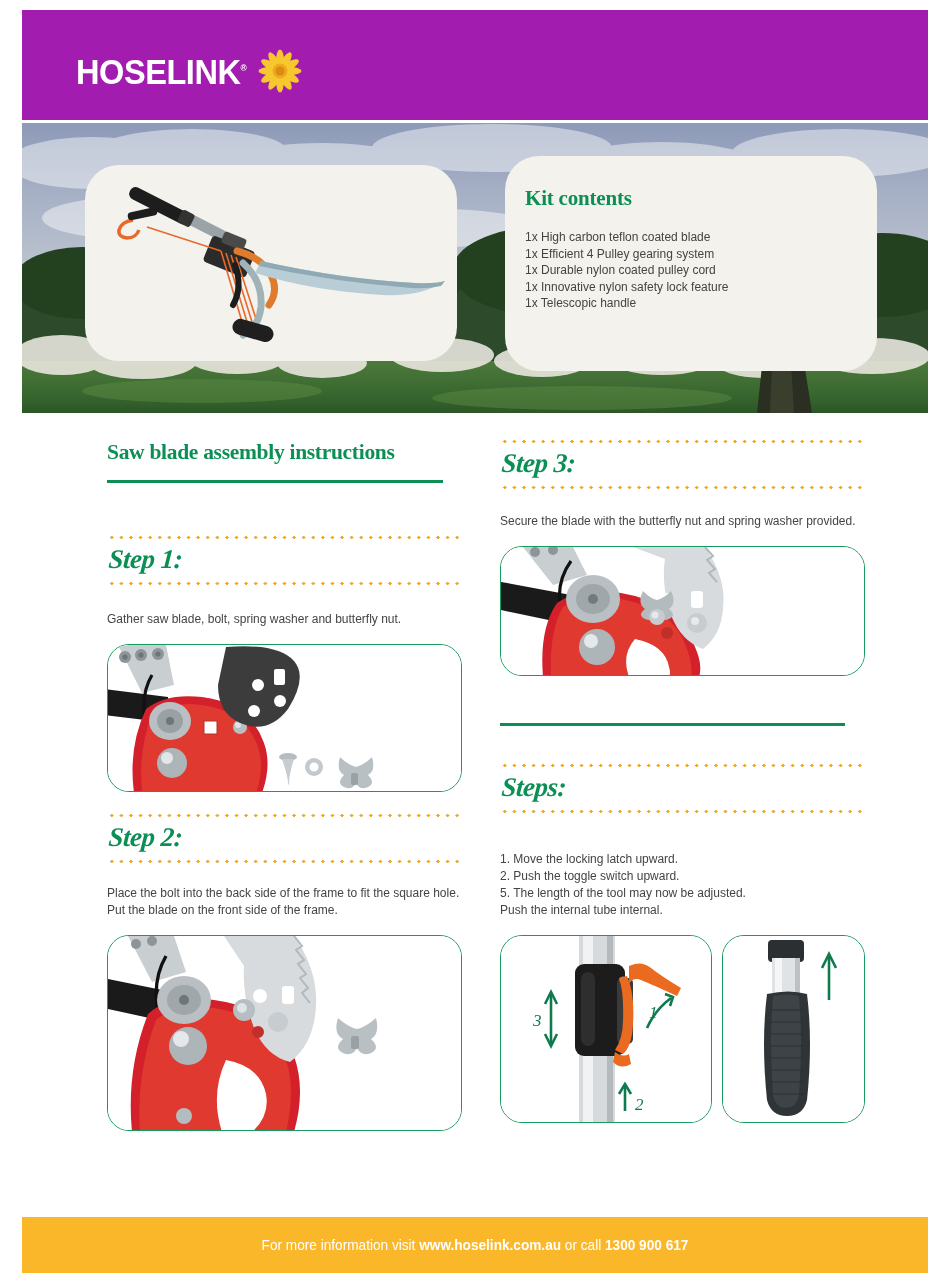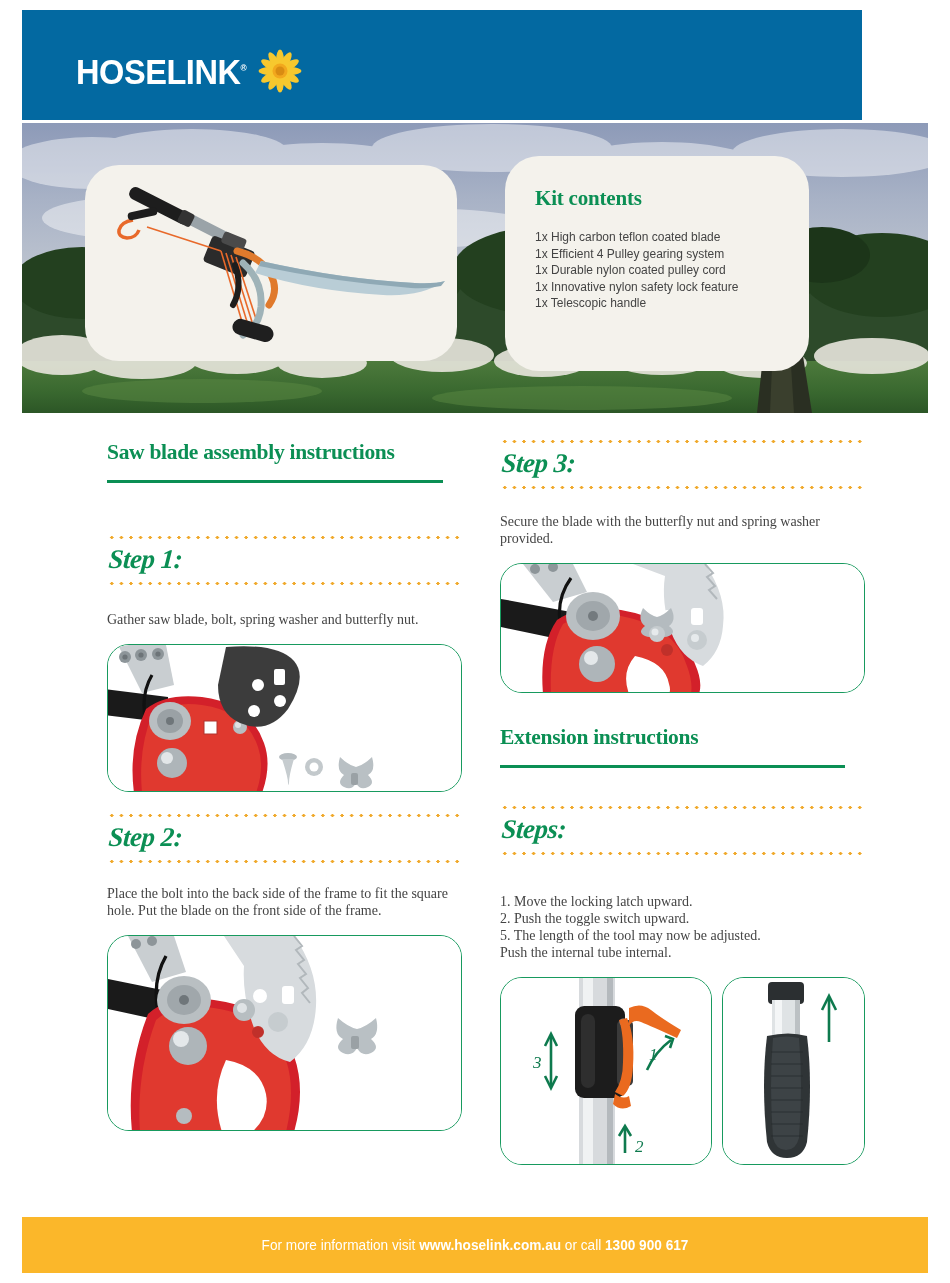--- a/index.html
+++ b/index.html
@@ -3,22 +3,22 @@
 <meta charset="utf-8">
 <style>
   * { box-sizing: border-box; margin: 0; padding: 0; }
   html, body { width: 950px; height: 1283px; background: #ffffff; }
   body { font-family: "Liberation Sans", sans-serif; color: #3b3b3b; }
 
   .page { position: relative; width: 950px; height: 1283px; overflow: hidden; background: #fff; }
 
   
   .header {
-    position: absolute; left: 22px; top: 10px; width: 840px; height: 110px;
-    background: #0369a1;
+    position: absolute; left: 22px; top: 10px; width: 906px; height: 110px;
+    background: #a21caf;
   }
   .logo-wrap { position: absolute; left: 54px; top: 38px; display: flex; align-items: center; }
   .logo-text {
     font-family: "Liberation Sans", sans-serif;
     font-weight: bold; font-size: 35px; color: #ffffff;
     letter-spacing: -0.5px; transform: scaleX(0.93); transform-origin: left center;
     line-height: 1;
   }
   .logo-reg { font-size: 9px; vertical-align: super; font-weight: bold; }
   .flower { position: relative; width: 46px; height: 46px; margin-left: -2px; }
@@ -35,21 +35,21 @@
   .hero {
     position: absolute; left: 22px; top: 123px; width: 906px; height: 290px;
     overflow: hidden;
   }
   .hero-bg { position: absolute; inset: 0; }
 
   .panel {
     position: absolute; background: #f4f2ec; border-radius: 34px;
   }
   .panel-product { left: 63px; top: 42px; width: 372px; height: 196px; }
-  .panel-kit { left: 483px; top: 33px; width: 304px; height: 215px; padding: 30px 34px 0 30px; }
+  .panel-kit { left: 483px; top: 33px; width: 372px; height: 215px; padding: 30px 34px 0 20px; }
 
   .kit-title {
     font-family: "Liberation Serif", serif; font-weight: bold;
     font-size: 21px; color: #0b8f54; margin-bottom: 18px; letter-spacing: -0.2px;
   }
   .kit-list { list-style: none; }
   .kit-list li { font-size: 12px; line-height: 16.5px; color: #444; }
 
   
   .col-left  { position: absolute; left: 78px;  top: 440px; width: 355px; margin-left: 29px; }
@@ -70,21 +70,21 @@
     background-repeat: repeat-x;
     background-position: left center;
   }
 
   .step-label {
     font-family: "Liberation Serif", serif; font-style: italic; font-weight: bold;
     font-size: 27px; color: #0b8f54; letter-spacing: -0.5px;
     padding: 6px 0 8px 0; line-height: 1.08;
     transform: skewX(-4deg); transform-origin: left bottom;
   }
-  .step-body { font-size: 14px; line-height: 17px; color: #444; font-family: Liberation Serif, serif; }
+  .step-body { font-size: 12px; line-height: 17px; color: #444; }
 
   .photo {
     border: 1.6px solid #179a5e; border-radius: 22px; overflow: hidden;
     position: relative; background: #ffffff;
   }
 
   
   .footer {
     position: absolute; left: 22px; top: 1217px; width: 906px; height: 56px;
     background: #fbb72a; display: flex; align-items: center; justify-content: center;
@@ -382,21 +382,20 @@
           <path d="M142 44 q-6 12 2 18 q-8 6 0 10 q8 3 12 -4 q4 7 12 4 q8 -4 0 -10 q8 -6 2 -18 q-8 8 -14 9 q-6 -1 -14 -9 Z" fill="#b4bbbf"></path>
           <circle cx="156" cy="70" r="8" fill="#c6cccf"></circle>
           <circle cx="154" cy="68" r="3.5" fill="#e6eaec"></circle>
         </g>
         <circle cx="196" cy="76" r="10" fill="#c6cccf"></circle>
         <circle cx="194" cy="74" r="4" fill="#e6eaec"></circle>
       </svg>
     </div>
 
     <div style="height:32px"></div>
-    <div class="section-head">Extension instructions</div>
     <div class="section-rule rule-right"></div>
     <div style="height:38px"></div>
     <div class="dotline" style="width:365px"></div>
     <div class="step-label">Steps:</div>
     <div class="dotline" style="width:365px"></div>
     <div class="step-body" style="margin-top:38px">
       <div>1. Move the locking latch upward.</div>
       <div>2. Push the toggle switch upward.</div>
       <div>5. The length of the tool may now be adjusted.</div>
       <div>Push the internal tube internal.</div>

